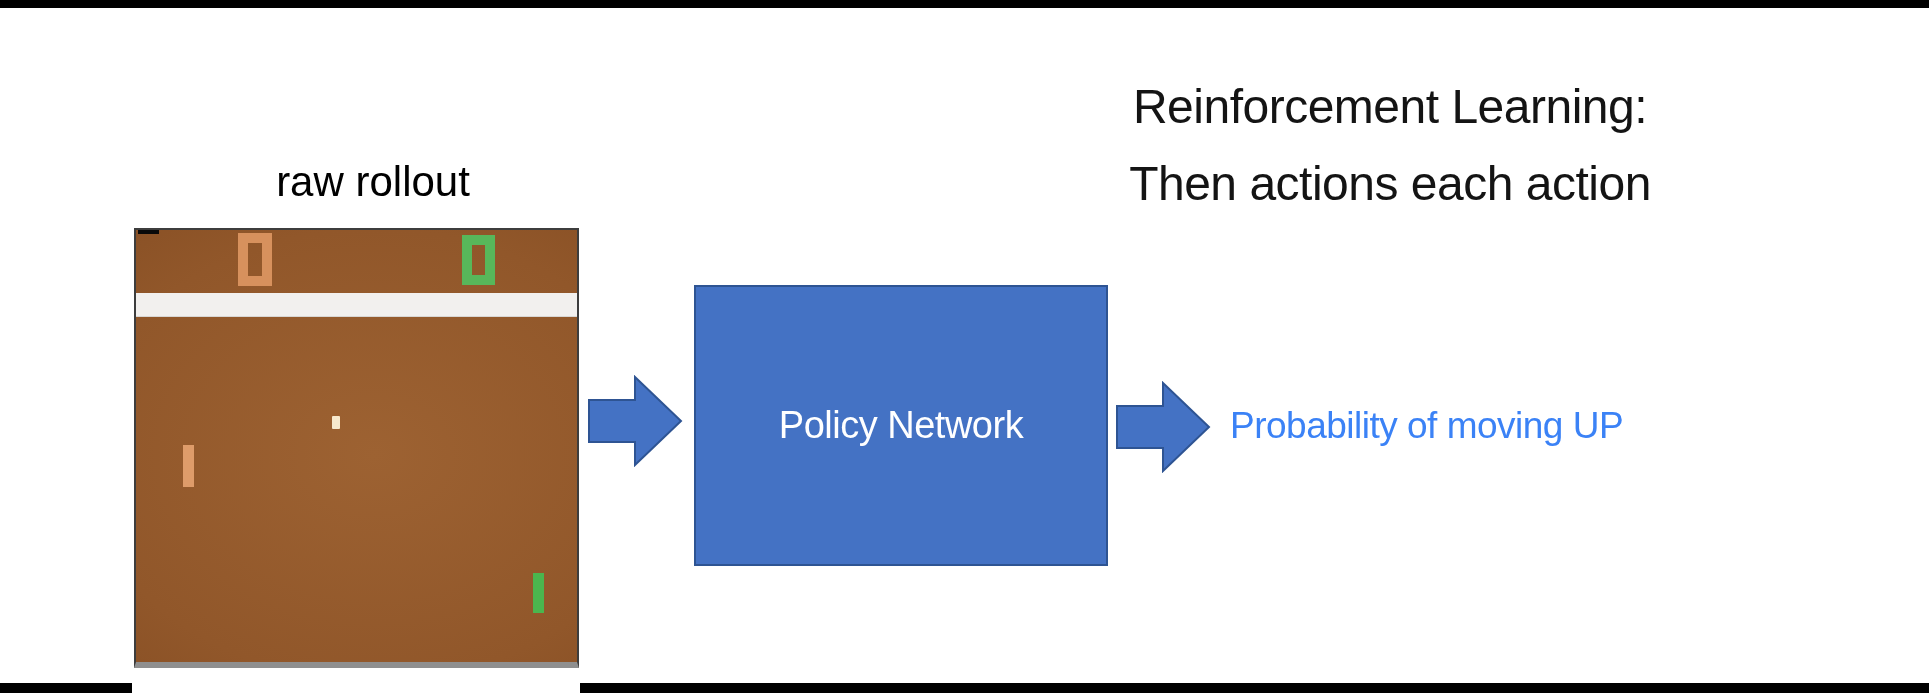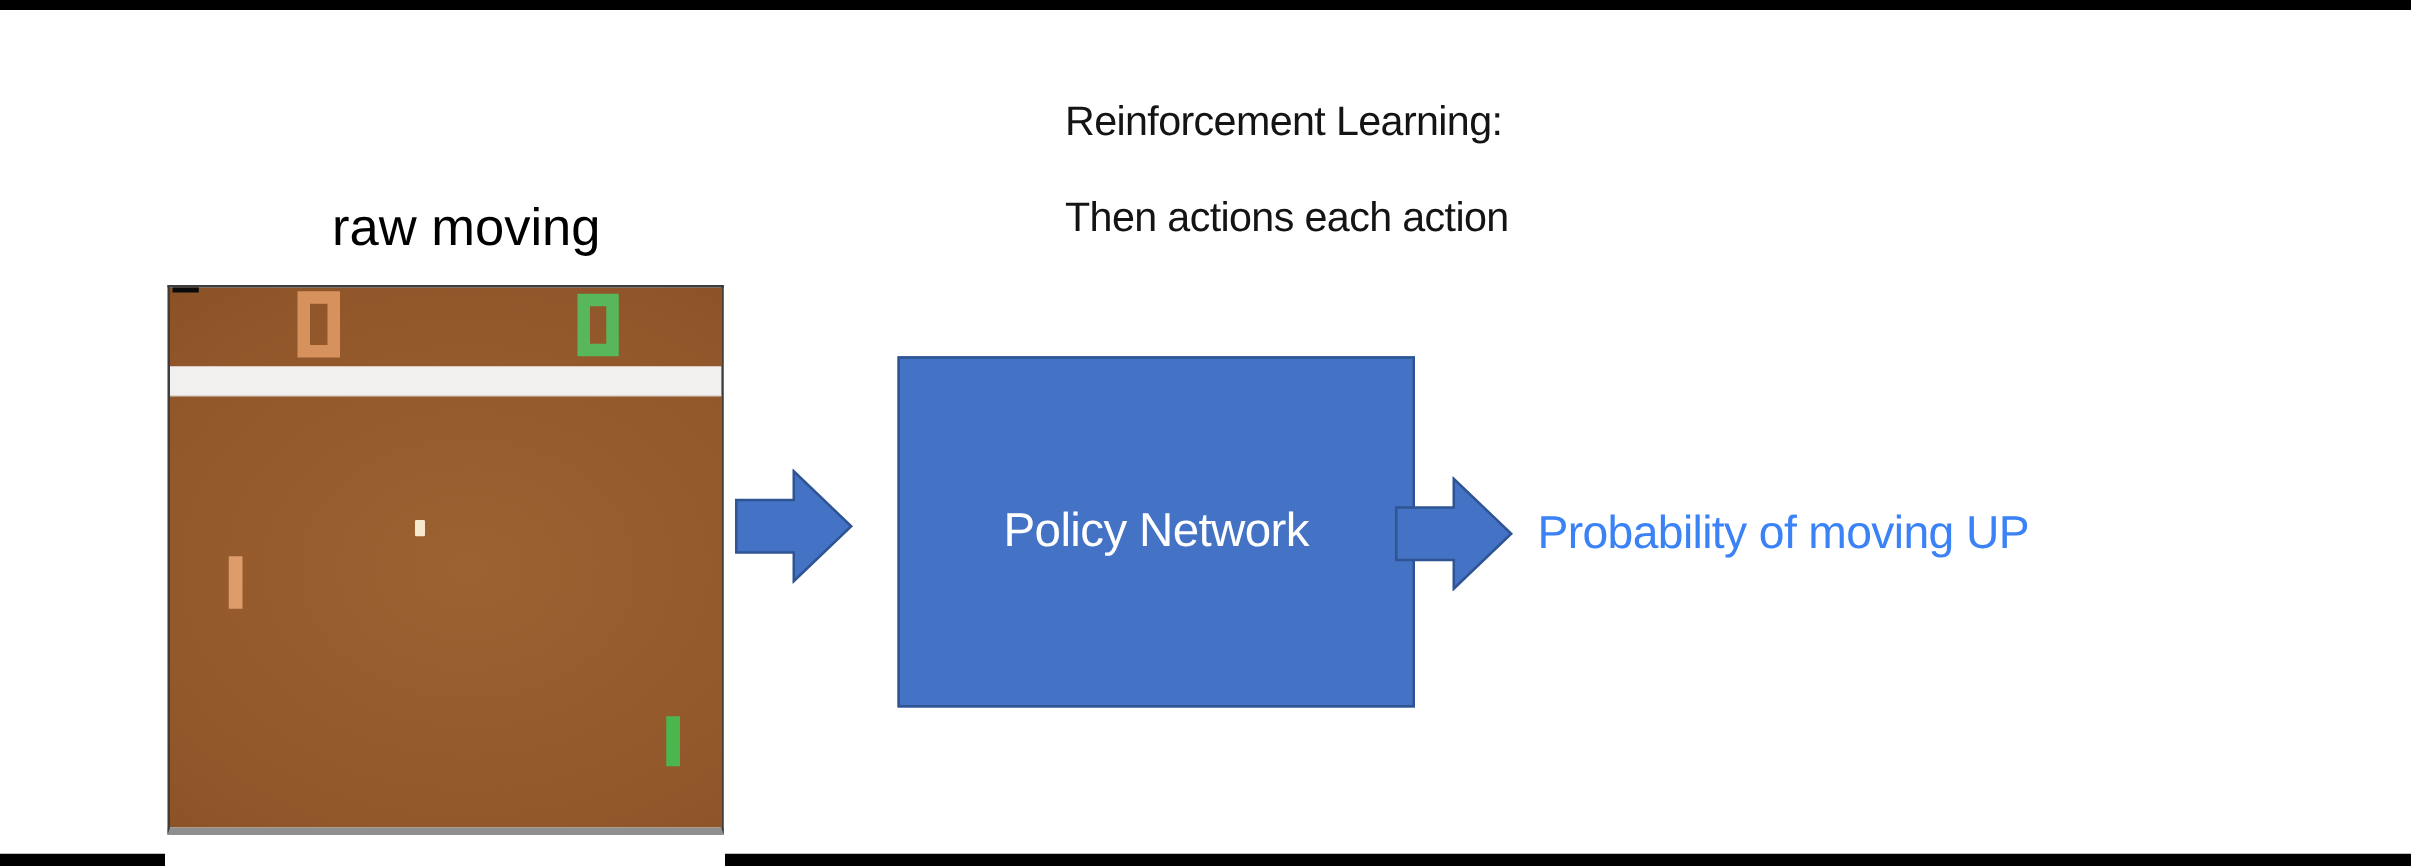--- a/index.html
+++ b/index.html
@@ -13,22 +13,23 @@
   }
   .abs { position: absolute; }
 
   
   .top-bar  { left: 0; top: 0; width: 1929px; height: 8px; background: var(--bar-black, #000); }
   .bot-bar-left  { left: 0;   top: 683px; width: 132px;  height: 10px; background: var(--bar-black, #000); }
   .bot-bar-right { left: 580px; top: 683px; width: 1349px; height: 10px; background: var(--bar-black, #000); }
 
   
   .title-block {
-    left: 852px; top: 58px; width: 1076px;
-    font-size: 33px; line-height: 77px;
+    left: 852px; top: 68px; width: 1076px;
+    text-align: center;
+    font-size: 48px; line-height: 77px;
     letter-spacing: -0.5px;
     color: #141414;
     white-space: nowrap;
   }
 
   
   .raw-pixels-caption {
     left: 173px; top: 158px; width: 400px;
     text-align: center;
     font-size: 42px; line-height: 48px;
@@ -65,21 +66,21 @@
   .flow-arrow { width: 95px; height: 92px; }
   .arrow-in  { left: 588px;  top: 375px; }
   .arrow-out { left: 1116px; top: 381px; }
 
   
   .policy-box {
     left: 694px; top: 285px; width: 414px; height: 281px;
     box-sizing: border-box;
     background: var(--accent-blue, #4472c4);
     border: 2px solid var(--accent-blue-border, #2e5493);
-    display: flex; align-items: center; justify-content: center; margin-left: 24px;
+    display: flex; align-items: center; justify-content: center;
   }
   .policy-box .label {
     color: #ffffff; font-size: 38px; letter-spacing: -0.5px;
   }
 
   
   .probability-label {
     left: 1230px; top: 400px; width: 620px; height: 52px;
     font-size: 37px; line-height: 52px;
     letter-spacing: -0.5px;
@@ -90,21 +91,21 @@
 </head>
 <body>
 
 <div class="abs top-bar"></div>
 
 <div class="abs title-block">
   <div>Reinforcement Learning:</div>
   <div>Then actions each action</div>
 </div>
 
-<div class="abs raw-pixels-caption">raw moving</div>
+<div class="abs raw-pixels-caption">raw rollout</div>
 
 <div class="abs pong">
   <div class="abs corner-dash"></div>
   <div class="abs score score-left"></div>
   <div class="abs score score-right"></div>
   <div class="abs divider-band"></div>
   <div class="abs ball"></div>
   <div class="abs paddle-left"></div>
   <div class="abs paddle-right"></div>
 </div>

